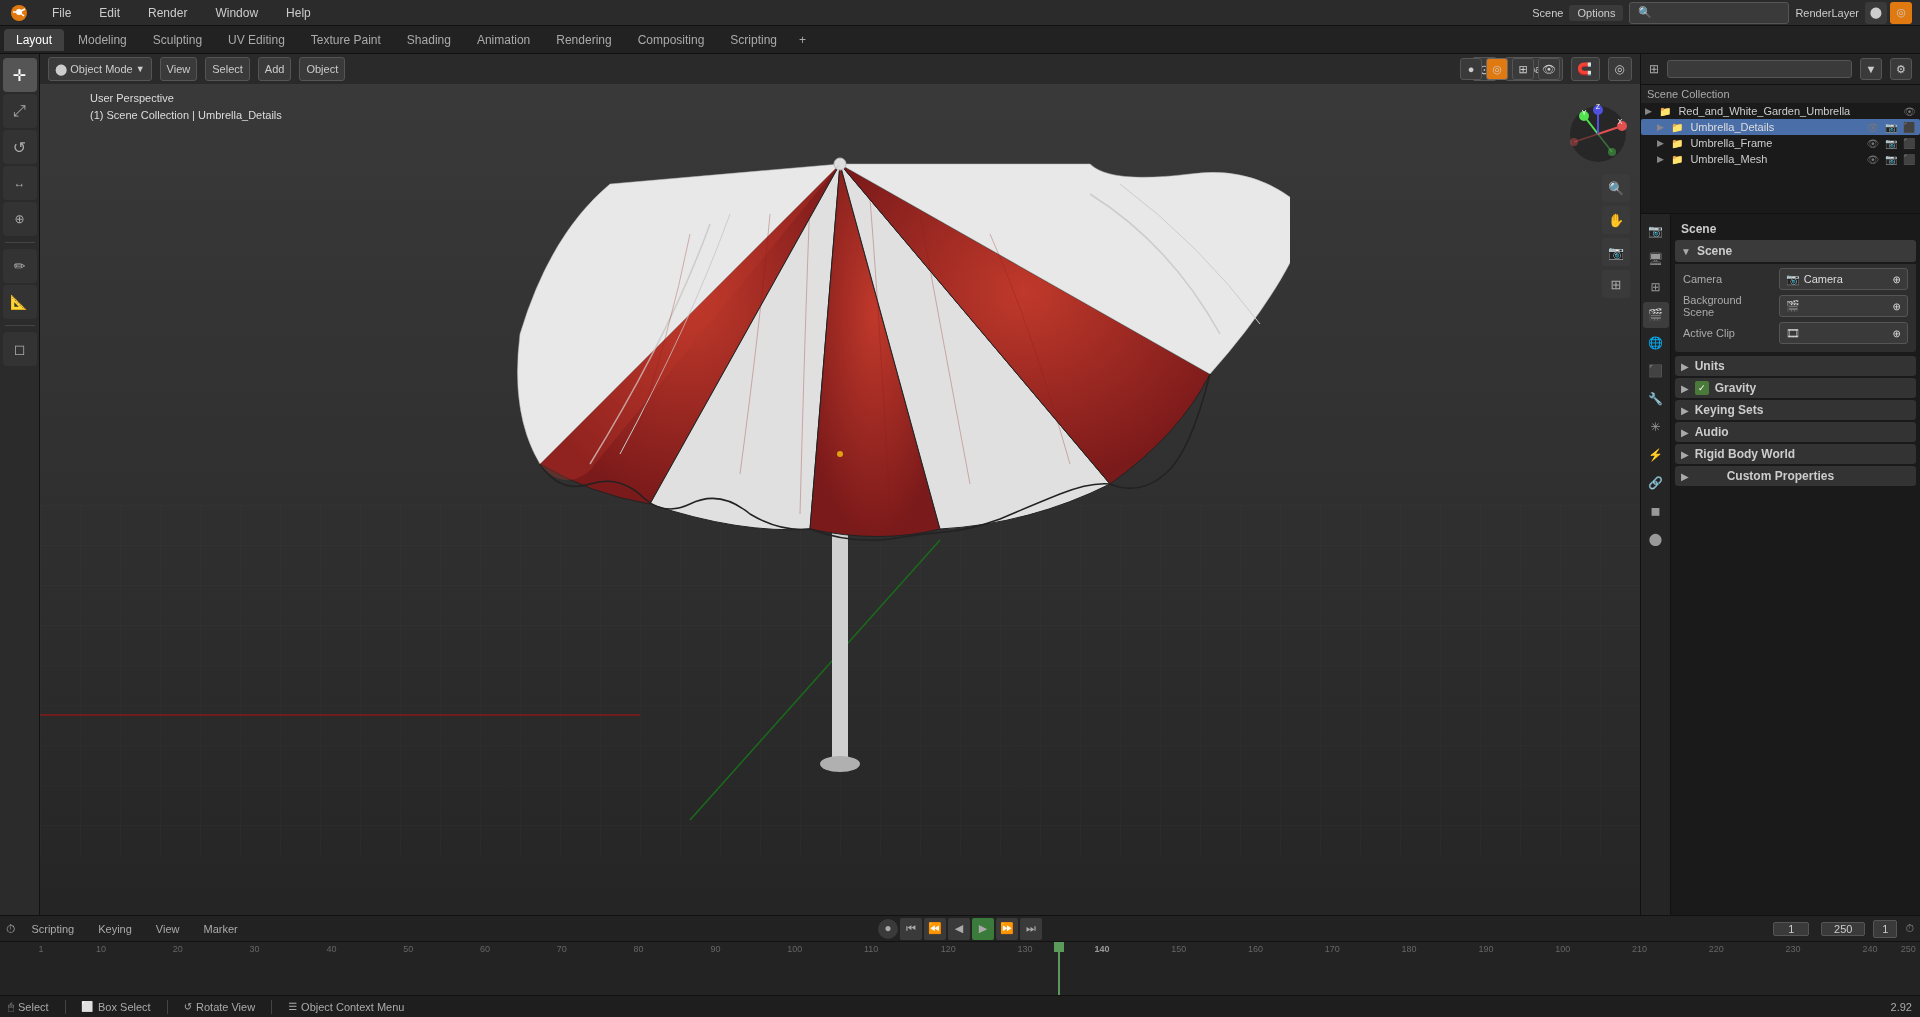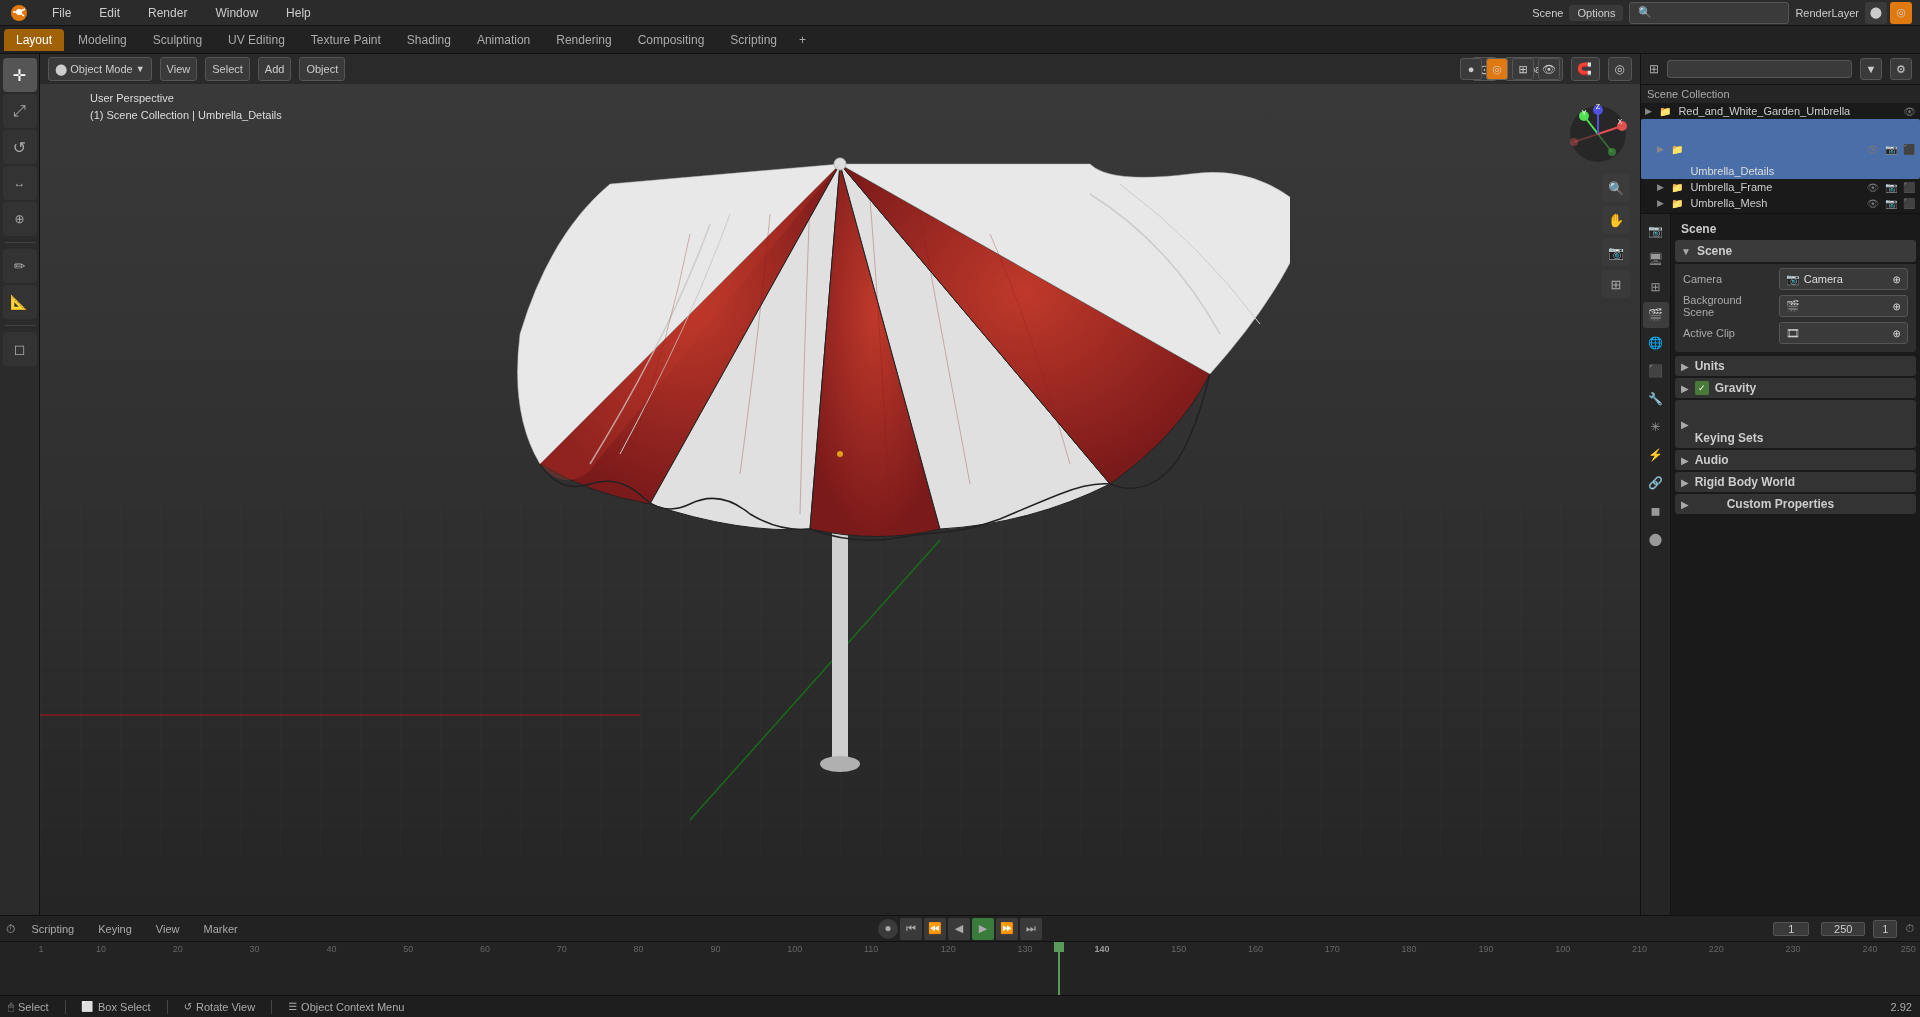--- a/index.html
+++ b/index.html
@@ -43,21 +43,21 @@
       gap: 2px;
     }
     .workspace-tab {
       padding: 4px 12px;
       color: #aaa;
       font-size: 12px;
       cursor: pointer;
       border-radius: 4px 4px 0 0;
     }
     .workspace-tab.active {
-      background: #a16207;
+      background: #404040;
       color: #fff;
     }
     .workspace-tab-plus {
       color: #aaa;
       padding: 2px 8px;
       cursor: pointer;
     }
 
     
     .main-area {
@@ -632,21 +632,21 @@
 
       <div class="collection-item">
         <span style="font-size:9px;color:#888;">▶</span>
         <span style="font-size:10px;color:#888;margin:0 3px;">📁</span>
         <span class="coll-name" style="font-size:11px;">Red_and_White_Garden_Umbrella</span>
         <span class="coll-eye">👁</span>
       </div>
       <div class="collection-item coll-indent-1 selected">
         <span style="font-size:9px;color:#888;">▶</span>
         <span style="font-size:10px;color:#e07a10;margin:0 3px;">📁</span>
-        <span class="coll-name" style="font-size:11px;color:#ddd;margin-top:44px;">Umbrella_Details</span>
+        <span class="coll-name" style="font-size:11px;color:#ddd;">Umbrella_Details</span>
         <span class="coll-eye">👁</span>
         <span style="font-size:10px;color:#777;margin-left:2px;">📷</span>
         <span style="font-size:10px;color:#777;margin-left:2px;">⬛</span>
       </div>
       <div class="collection-item coll-indent-1">
         <span style="font-size:9px;color:#888;">▶</span>
         <span style="font-size:10px;color:#e07a10;margin:0 3px;">📁</span>
         <span class="coll-name" style="font-size:11px;">Umbrella_Frame</span>
         <span class="coll-eye">👁</span>
         <span style="font-size:10px;color:#777;margin-left:2px;">📷</span>
@@ -723,21 +723,21 @@
         </div>
 
         <div class="collapsible-section">
           <span class="section-arrow" style="margin-right:6px;color:#aaa;font-size:10px;">▶</span>
           <div class="prop-checkbox" style="margin-right:6px;">✓</div>
           <span style="color:#ccc;font-size:12px;font-weight:bold;">Gravity</span>
         </div>
 
         <div class="collapsible-section">
           <span class="section-arrow" style="margin-right:6px;color:#aaa;font-size:10px;">▶</span>
-          <span style="color:#ccc;font-size:12px;font-weight:bold;margin-top:28px;">Keying Sets</span>
+          <span style="color:#ccc;font-size:12px;font-weight:bold;">Keying Sets</span>
         </div>
 
         <div class="collapsible-section">
           <span class="section-arrow" style="margin-right:6px;color:#aaa;font-size:10px;">▶</span>
           <span style="color:#ccc;font-size:12px;font-weight:bold;">Audio</span>
         </div>
 
         <div class="collapsible-section">
           <span class="section-arrow" style="margin-right:6px;color:#aaa;font-size:10px;">▶</span>
           <span style="color:#ccc;font-size:12px;font-weight:bold;">Rigid Body World</span>

